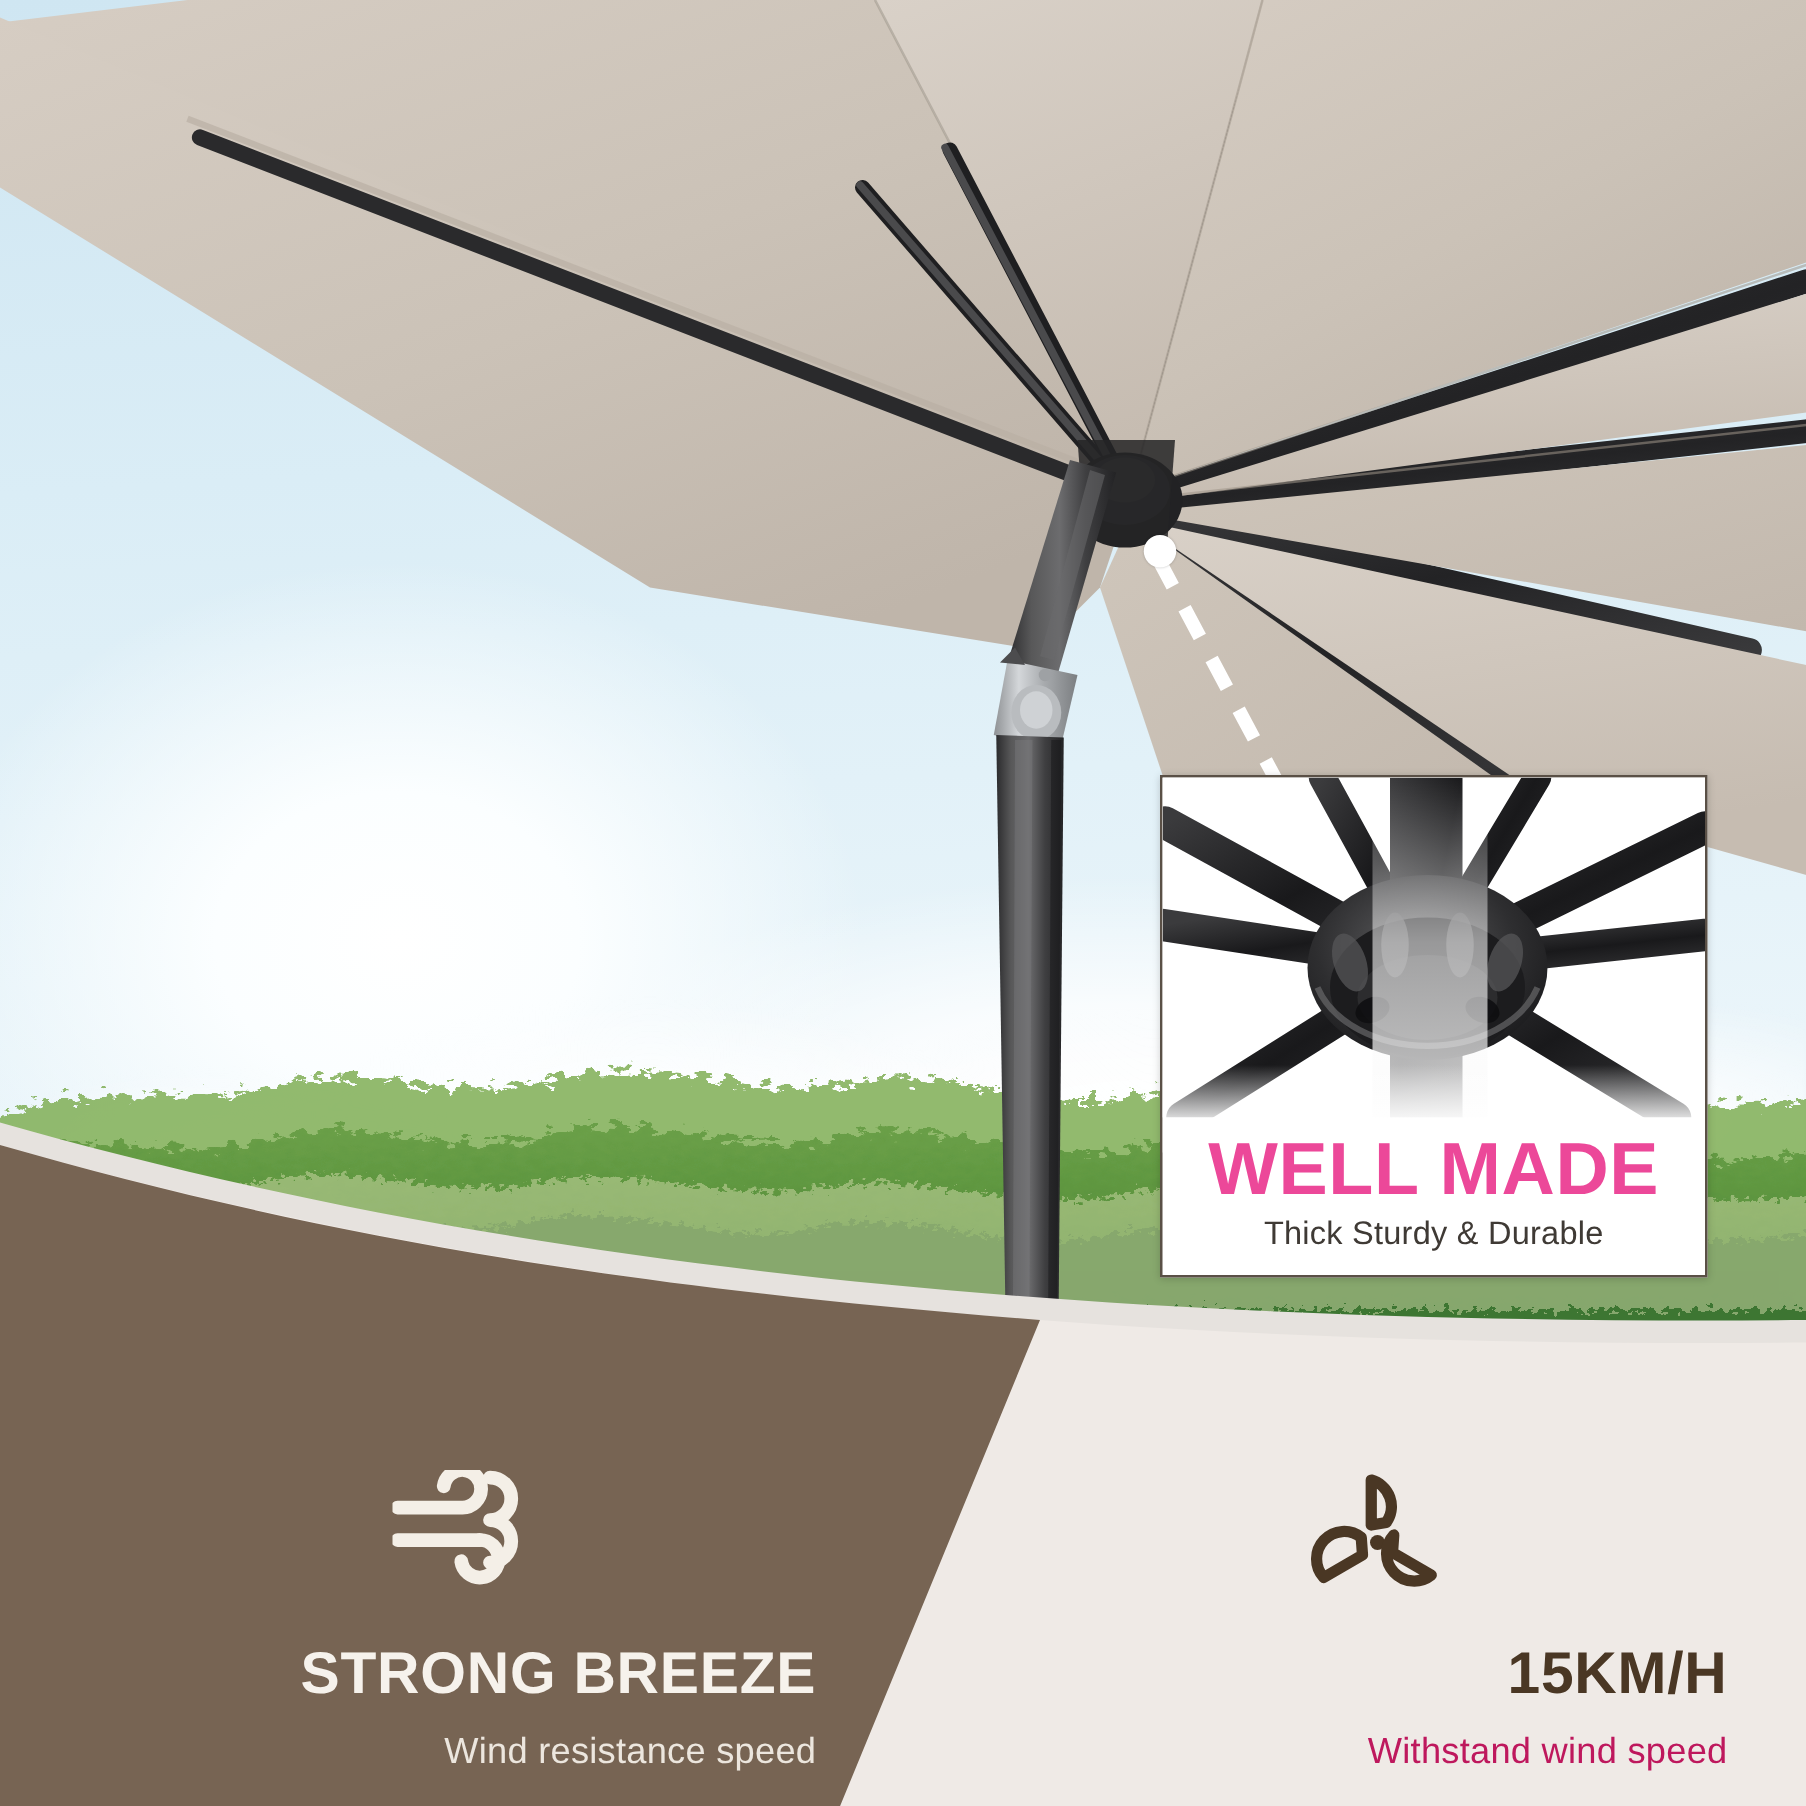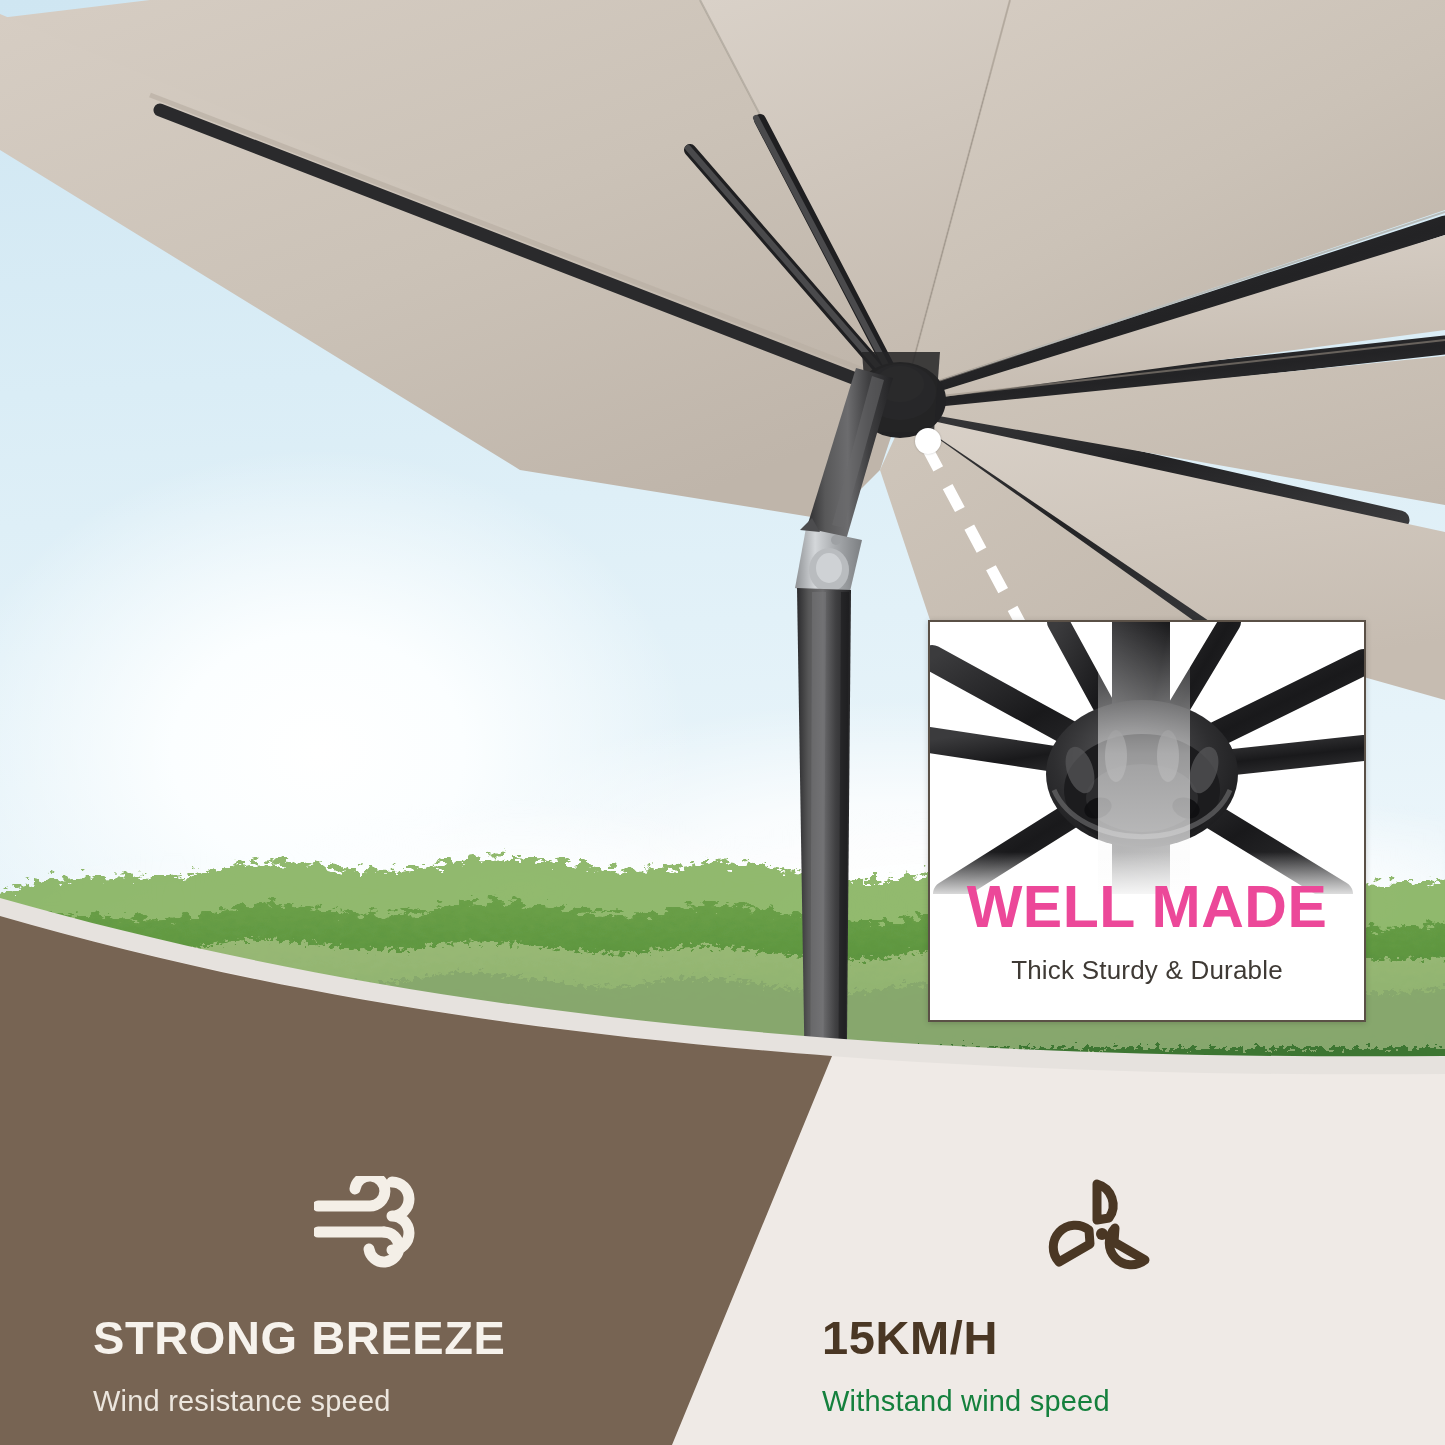--- a/index.html
+++ b/index.html
@@ -66,21 +66,21 @@
     background:linear-gradient(180deg,rgba(255,255,255,0) 0%, #ffffff 72%);
   }
   .inset-textwrap{
     position:absolute;left:0;right:0;bottom:18px;text-align:center;
   }
   .inset-title{
     font-size:59px;font-weight:bold;letter-spacing:.5px;
     color:#ec4899;line-height:1.05;margin:0 0 4px 0;
   }
   .inset-sub{
-    font-size:26px;color:#3f3a35;letter-spacing:.2px;margin:16px;
+    font-size:26px;color:#3f3a35;letter-spacing:.2px;margin:0;
   }
   .inset-glow{
     position:absolute;left:168px;top:0;width:92px;height:330px;
     background:linear-gradient(180deg,rgba(255,255,255,0) 0%,rgba(255,255,255,.55) 40%,rgba(248,248,248,.85) 100%);
     pointer-events:none;
   }
 
   
   .headline{
     position:absolute;left:83px;top:519px;width:760px;
@@ -99,35 +99,35 @@
   }
 
   
   .band{
     position:absolute;left:0;top:880px;width:1445px;height:565px;
     pointer-events:none;
   }
   .band svg{display:block;width:100%;height:100%;}
 
   .feature{
-    position:absolute;text-align:left;width:560px;
+    position:absolute;text-align:right;width:560px;
   }
   .feature .ficon{height:112px;display:flex;align-items:flex-end;justify-content:center;}
   .feature .ftitle{
     font-size:47px;font-weight:bold;letter-spacing:.6px;margin:30px 0 0 0;
   }
   .feature .fsub{
     font-size:29px;font-weight:normal;letter-spacing:.2px;margin:20px 0 0 0;
   }
   #feature-left{left:93px;top:1168px;}
   #feature-left .ftitle{color:#f6f2ec;}
   #feature-left .fsub{color:#ece6de;}
   #feature-right{left:822px;top:1168px;}
   #feature-right .ftitle{color:#4a3724;}
-  #feature-right .fsub{color:#15803d;}
+  #feature-right .fsub{color:#be185d;}
 </style>
 </head>
 <body>
 
 <div id="stage">
 
   <div class="sky"></div>
   <div class="cloudband"></div>
 
   <div class="hedge">

